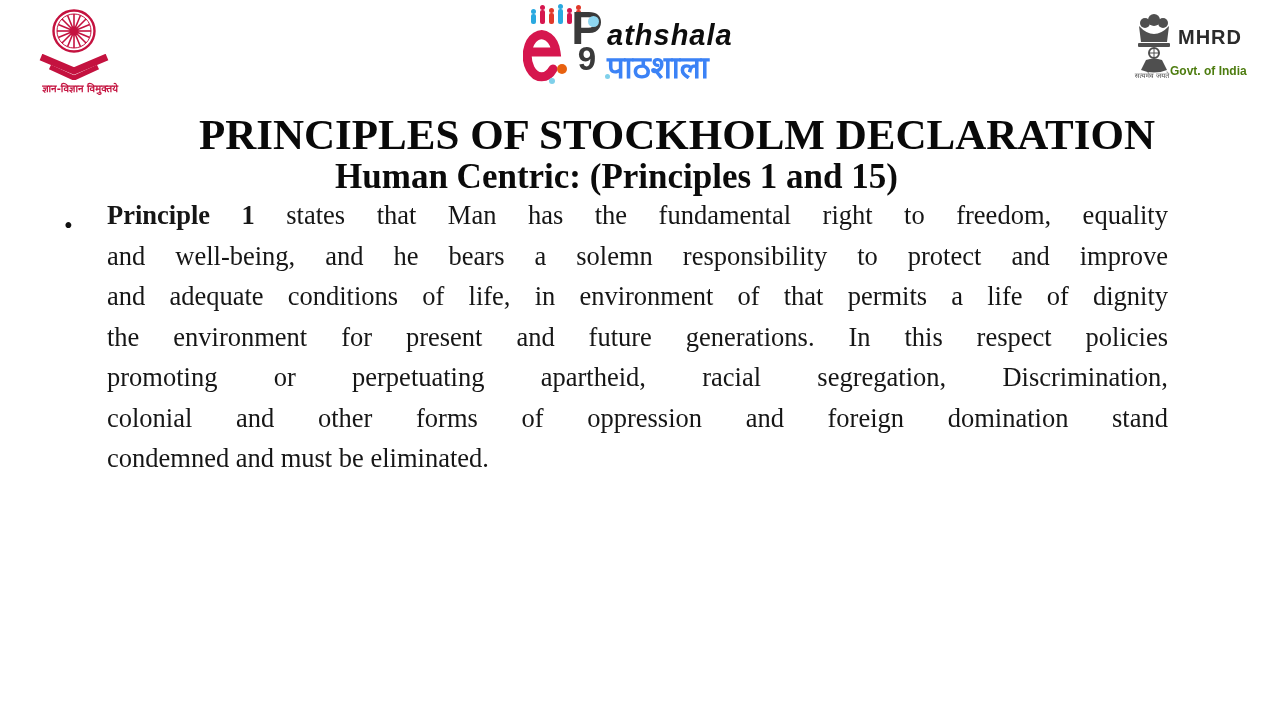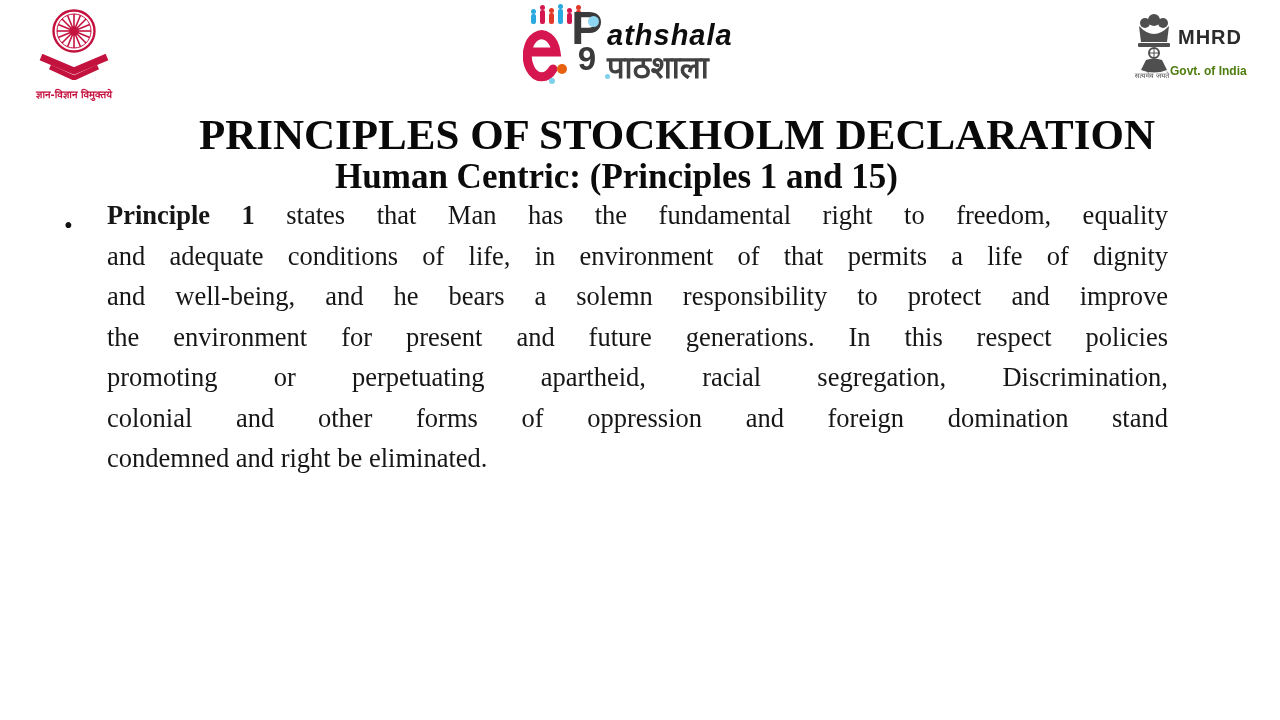--- a/index.html
+++ b/index.html
@@ -4,21 +4,21 @@
 <style>
   html,body{margin:0;padding:0;background:#ffffff;}
   .slide{
     position:relative;width:1280px;height:720px;background:#ffffff;
     overflow:hidden;font-family:"Liberation Serif",serif;color:#141414;
   }
   
   .ugc{position:absolute;left:30px;top:8px;width:88px;text-align:center;}
   .ugc svg{display:block;margin:0 auto;}
   .ugc-motto{font-family:"DejaVu Sans",sans-serif;font-size:10px;color:#c4123f;
-    white-space:nowrap;margin-top:7px;font-weight:bold;}
+    white-space:nowrap;margin-top:1px;font-weight:bold;text-align:right;}
   
   .ep{position:absolute;left:523px;top:4px;width:240px;height:86px;}
   .ep-figures{position:absolute;left:6px;top:2px;height:18px;}
   .fig{display:inline-block;width:5px;height:13px;border-radius:2px;margin:0 2px;
     position:relative;vertical-align:bottom;}
   .fig::before{content:"";position:absolute;top:-5px;left:0;width:5px;height:5px;border-radius:50%;
     background:inherit;}
   .fig:nth-child(1){background:#2aa9e0;height:10px;}
   .fig:nth-child(2){background:#d6164e;height:14px;}
   .fig:nth-child(3){background:#e0392a;height:11px;}
@@ -27,21 +27,21 @@
   .fig:nth-child(6){background:#e0392a;height:14px;}
   .ep-e{position:absolute;left:0;top:22px;}
   .ep-pcol{position:absolute;left:46px;top:2px;width:36px;text-align:center;
     font-family:"Liberation Sans",sans-serif;font-weight:900;color:#3a3a3a;}
   .ep-pcol .pcap{display:block;font-size:47px;line-height:44px;}
   .ep-pcol .ptail{display:block;font-size:33px;line-height:26px;margin-top:-4px;}
   .ep-pdot{position:absolute;left:19px;top:10px;width:11px;height:11px;border-radius:50%;
     background:#8ed6f0;}
   .ep-text{position:absolute;left:84px;top:16px;font-family:"Liberation Sans",sans-serif;}
   .ep-latin{font-size:29px;line-height:30px;font-weight:800;color:#0d0d0d;letter-spacing:1px;font-style:italic;}
-  .ep-dev{font-size:31px;line-height:34px;font-weight:bold;color:#404040;
+  .ep-dev{font-size:31px;line-height:34px;font-weight:bold;color:#3b82f6;
     font-family:"DejaVu Sans",sans-serif;}
   .dot{position:absolute;border-radius:50%;}
   .dot.orange{left:34px;top:60px;width:10px;height:10px;background:#e8610f;}
   .dot.blue1{left:26px;top:74px;width:6px;height:6px;background:#7fd0ea;}
   .dot.blue2{left:82px;top:70px;width:5px;height:5px;background:#7fd0ea;}
   
   .mhrd{position:absolute;left:1126px;top:10px;width:140px;height:80px;}
   .mhrd svg{position:absolute;left:8px;top:2px;}
   .mhrd-motto{position:absolute;left:0px;top:61px;width:52px;text-align:center;
     font-family:"DejaVu Sans",sans-serif;font-size:7px;color:#4f4f4f;white-space:nowrap;}
@@ -139,21 +139,21 @@
     <div class="mhrd-motto">सत्यमेव जयते</div>
     <div class="mhrd-abbr">MHRD</div>
     <div class="mhrd-dept">Govt. of India</div>
   </div>
 
   <h1 class="title">PRINCIPLES OF STOCKHOLM DECLARATION</h1>
   <h2 class="subtitle">Human Centric: (Principles 1 and 15)</h2>
   <div class="bullet">•</div>
   <div class="para">
       <div class="bline"><span class="lead">Principle 1</span> states that Man has the fundamental right to freedom, equality</div>
+      <div class="bline">and well-being, and he bears a solemn responsibility to protect and improve</div>
       <div class="bline">and adequate conditions of life, in environment of that permits a life of dignity</div>
-      <div class="bline">and well-being, and he bears a solemn responsibility to protect and improve</div>
       <div class="bline">the environment for present and future generations. In this respect policies</div>
       <div class="bline">promoting or perpetuating apartheid, racial segregation, Discrimination,</div>
       <div class="bline">colonial and other forms of oppression and foreign domination stand</div>
-      <div class="bline last">condemned and right be eliminated.</div>
+      <div class="bline last">condemned and must be eliminated.</div>
     </div>
 
 </div>
 
 </body></html>

